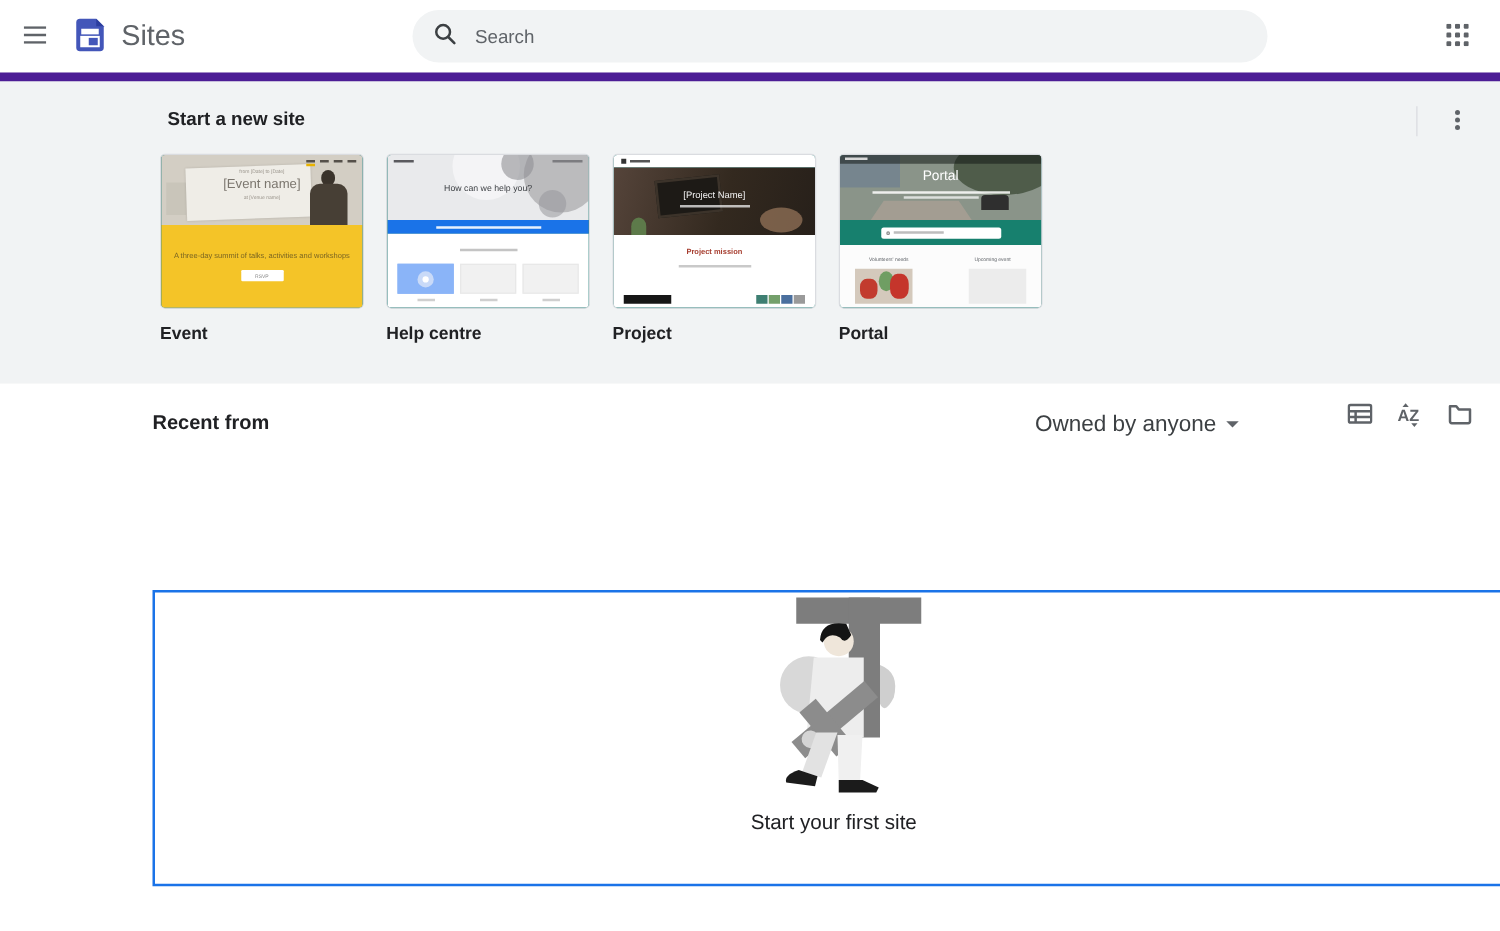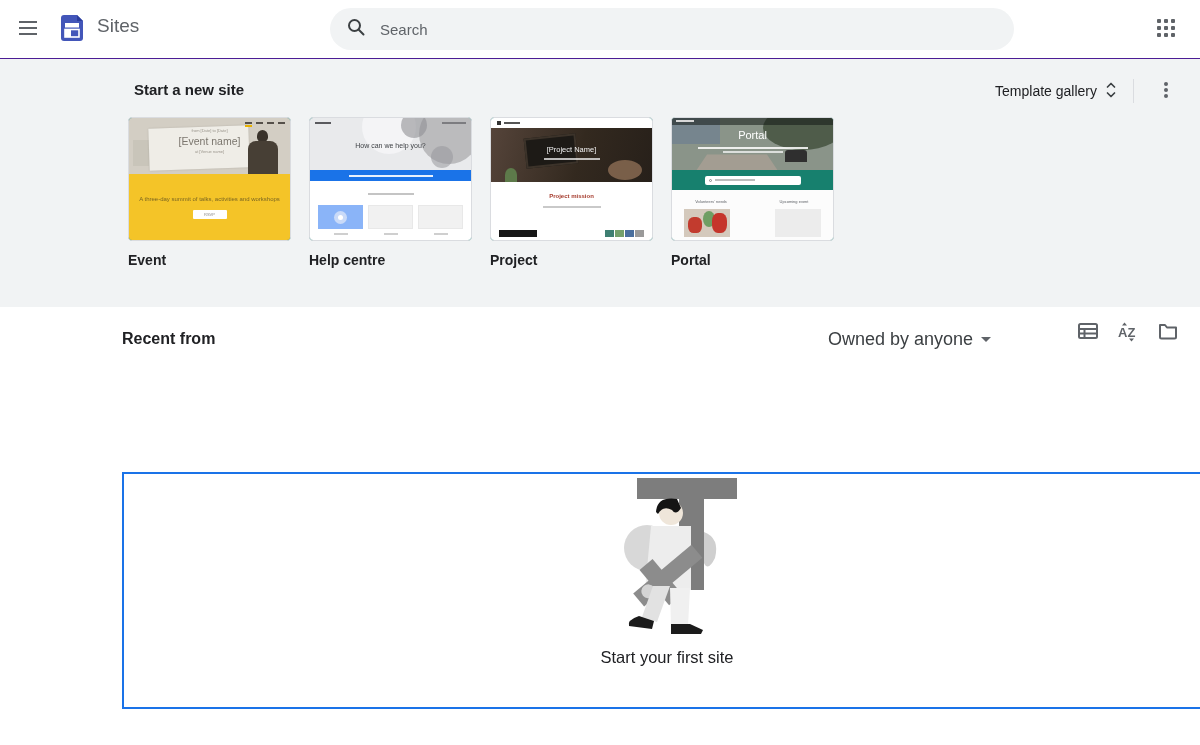--- a/index.html
+++ b/index.html
@@ -4,33 +4,33 @@
 <style>
   * { margin:0; padding:0; box-sizing:border-box; }
   html,body { width:1200px; height:745px; overflow:hidden; background:#fff;
               font-family:"Liberation Sans", sans-serif; position:relative; }
 
   
   .header { position:absolute; top:0; left:0; width:1200px; height:58px; background:#fff; }
   .menu-btn { position:absolute; left:8px; top:9px; width:40px; height:40px; border:none; background:transparent;
               display:flex; align-items:center; justify-content:center; cursor:pointer; border-radius:50%; }
   .logo { position:absolute; left:57px; top:13px; width:30px; height:30px; }
-  .app-title { position:absolute; left:97px; top:15px; font-size:19px; color:#5f6368; }
+  .app-title { position:absolute; left:97px; top:15px; font-size:23px; color:#5f6368; }
   .searchbar { position:absolute; left:330px; top:8px; width:684px; height:42px; background:#f1f3f4;
                border-radius:21px; display:flex; align-items:center; }
   .searchbar .mag { margin-left:16px; flex:0 0 auto; }
   .searchbar input { border:none; outline:none; background:transparent; margin-left:14px; width:560px;
                      font-size:15px; color:#202124; font-family:"Liberation Sans",sans-serif; }
   .searchbar input::placeholder { color:#5f6368; opacity:1; }
   .apps-btn { position:absolute; right:14px; top:9px; width:40px; height:40px; border:none; background:transparent;
               display:flex; align-items:center; justify-content:center; cursor:pointer; border-radius:50%; }
 
   
   .tpl-section { position:absolute; top:58px; left:0; width:1200px; height:249px; background:#f1f3f4;
-                 border-top:1px solid #4c1d95; }
+                 border-top:7px solid #4c1d95; }
   .start-title { position:absolute; left:134px; top:22px; font-size:15px; font-weight:bold; color:#202124; }
   .gallery-row { position:absolute; right:14px; top:12px; height:40px; display:flex; align-items:center; }
   .gallery-btn { display:flex; align-items:center; gap:8px; border:none; background:transparent; cursor:pointer;
                  font-size:14px; color:#202124; font-family:"Liberation Sans",sans-serif; padding:8px 6px; }
   .v-divider { width:1px; height:24px; background:#dadce0; margin:0 12px 0 10px; }
   .kebab-btn { width:40px; height:40px; border:none; background:transparent; display:flex; align-items:center;
                justify-content:center; cursor:pointer; border-radius:50%; }
 
   .cards { position:absolute; left:128px; top:58px; display:flex; gap:18px; }
   .card { width:163px; cursor:pointer; }
@@ -214,29 +214,20 @@
         </g>
       </svg>
     </span>
   </button>
 </div>
 
 <div class="tpl-section">
   <div class="start-title">Start a new site</div>
 
   <div class="gallery-row">
-    <button class="gallery-btn">
-      <span>Template gallery</span>
-      <span>
-        <svg width="12" height="18" viewBox="0 0 12 18">
-            <path d="M2.5 6 L6 2.5 L9.5 6" fill="none" stroke="#3c4043" stroke-width="1.7" stroke-linecap="round" stroke-linejoin="round"></path>
-            <path d="M2.5 12 L6 15.5 L9.5 12" fill="none" stroke="#3c4043" stroke-width="1.7" stroke-linecap="round" stroke-linejoin="round"></path>
-          </svg>
-      </span>
-    </button>
     <span class="v-divider"></span>
     <button class="kebab-btn">
       <span>
         <svg width="4" height="16" viewBox="0 0 4 16">
             <circle cx="2" cy="2" r="2" fill="#5f6368"></circle>
             <circle cx="2" cy="8" r="2" fill="#5f6368"></circle>
             <circle cx="2" cy="14" r="2" fill="#5f6368"></circle>
           </svg>
       </span>
     </button>

